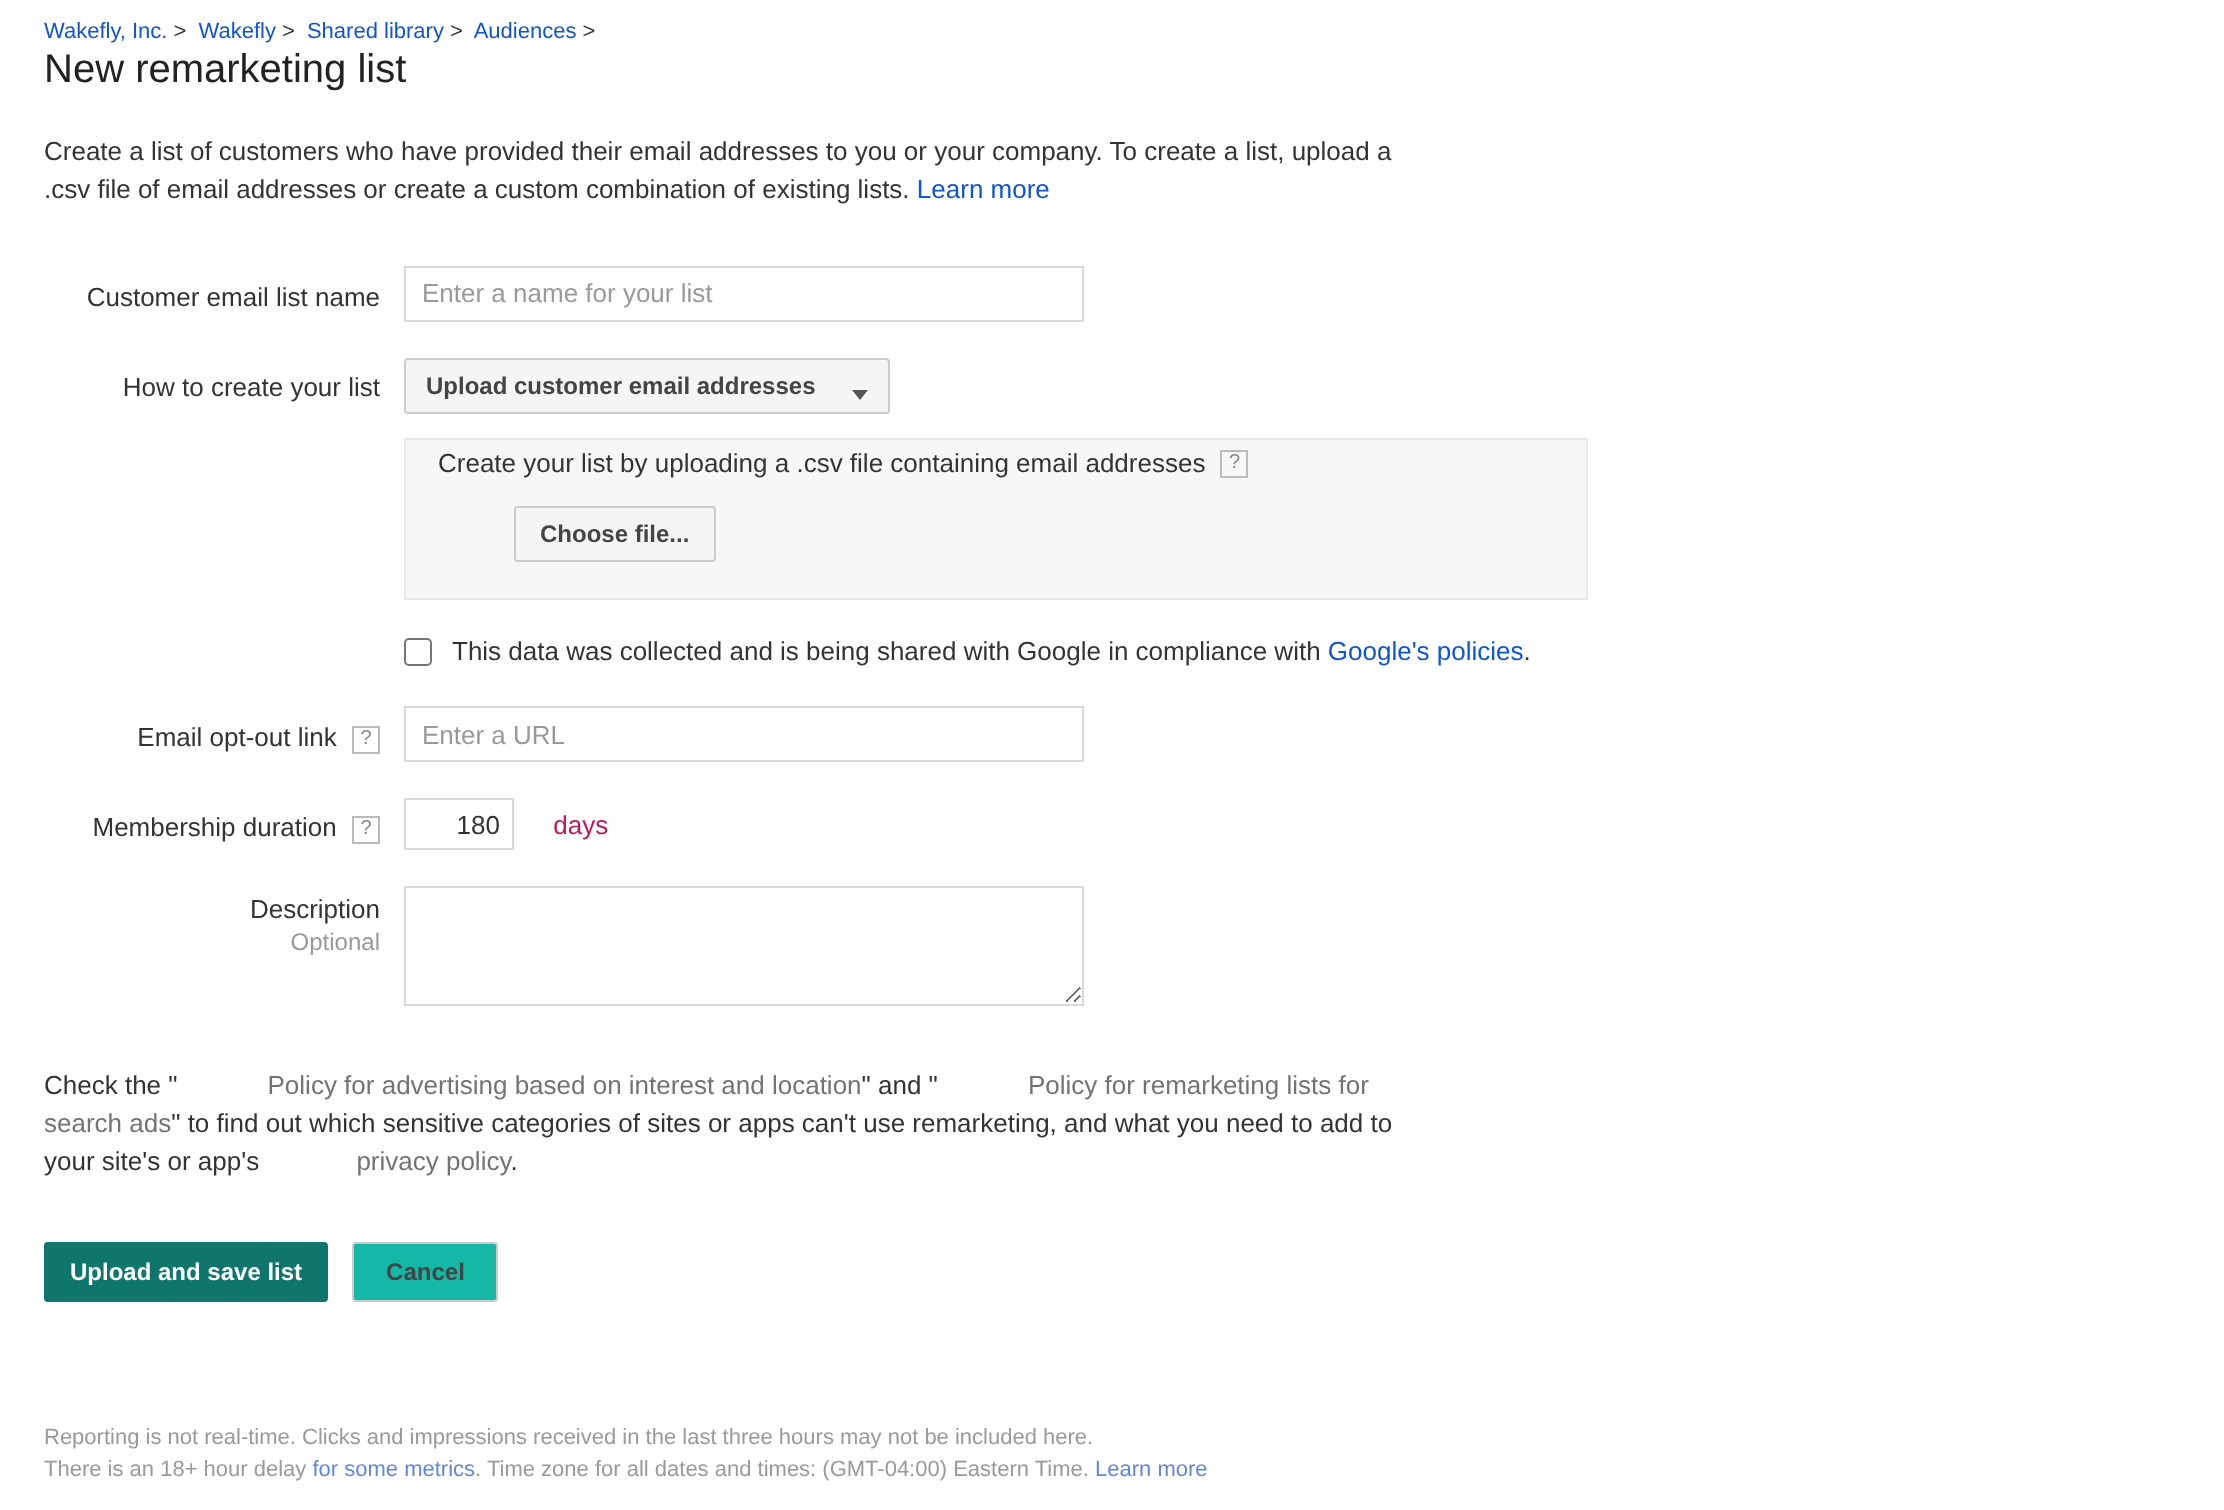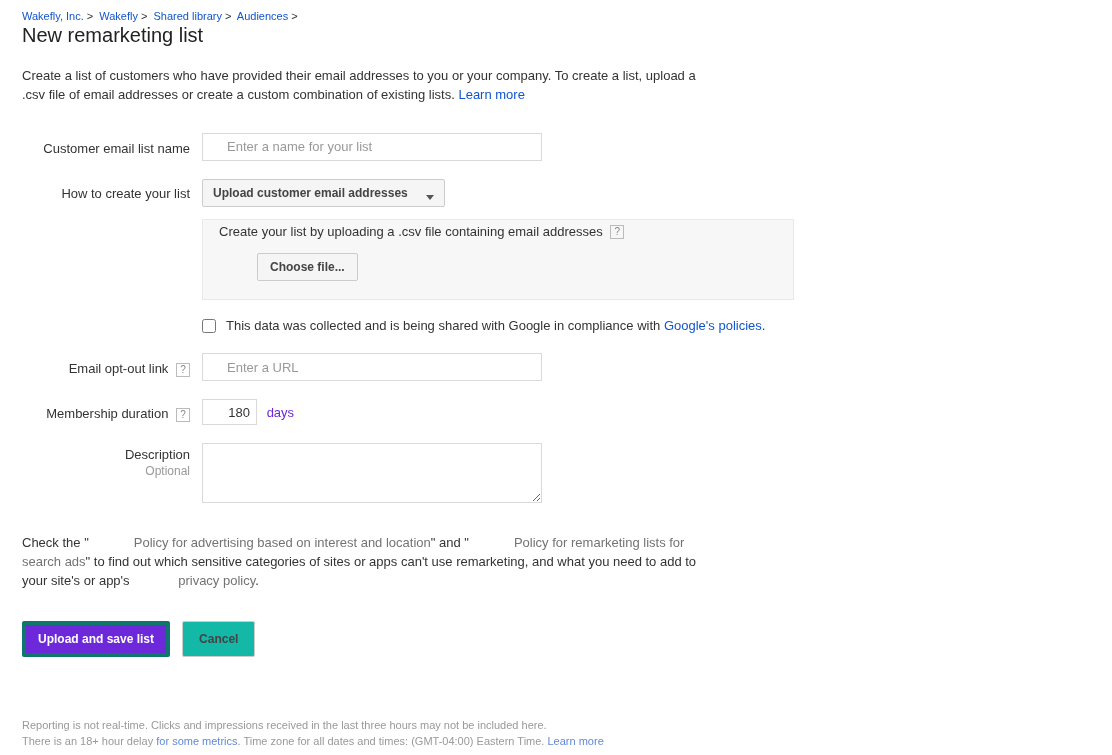--- a/index.html
+++ b/index.html
@@ -24,21 +24,21 @@
       text-align: right;
       padding-right: 12px;
       padding-top: 4px;
       color: #333;
       font-size: 13px;
     }
     .form-label-col .sublabel { color: #999; font-size: 12px; display: block; margin-top: 2px; }
     .form-control-col { flex: 1; }
     input[type="text"].text-input {
       border: 1px solid #d9d9d9;
-      padding: 6px 24px;
+      padding: 6px 8px;
       font-size: 13px;
       width: 340px;
       height: 28px;
       color: #333;
     }
     input[type="text"].text-input::placeholder { color: #999; }
     input[type="text"].short-input {
       border: 1px solid #d9d9d9;
       padding: 4px 6px;
       font-size: 13px;
@@ -106,28 +106,28 @@
       margin-left: 4px;
       vertical-align: middle;
       cursor: pointer;
     }
     .consent-row { display: flex; align-items: center; margin-left: 180px; margin-bottom: 20px; margin-top: 8px; }
     .consent-row input[type="checkbox"] {
       width: 14px; height: 14px; margin-right: 10px; cursor: pointer;
     }
     .consent-row .consent-text { color: #333; }
     .consent-row a { color: #1155cc; text-decoration: none; }
-    .inline-unit { margin-left: 6px; color: #6d28d9; }
+    .inline-unit { margin-left: 16px; color: #be185d; }
     .policy-para { max-width: 700px; color: #333; line-height: 1.45; margin-top: 28px; margin-bottom: 30px; }
     .policy-para a { color: #737373; text-decoration: none; padding-left: 45px; }
     .action-row { display: flex; gap: 12px; margin-bottom: 60px; }
     .btn-primary {
-      background: #6d28d9;
+      background: #0f766e;
       color: #fff;
-      border: 4px solid #0f766e;
+      border: 1px solid #0f766e;
       border-radius: 2px;
       padding: 7px 12px;
       font-size: 12px;
       font-weight: bold;
       cursor: pointer;
     }
     .btn-secondary {
       background: #14b8a6;
       color: #444;
       border: 1px solid #ccc;

